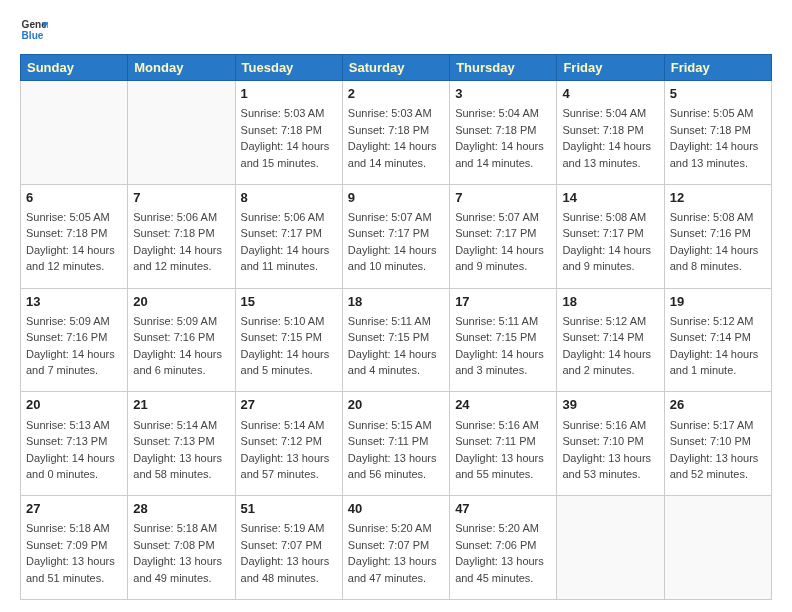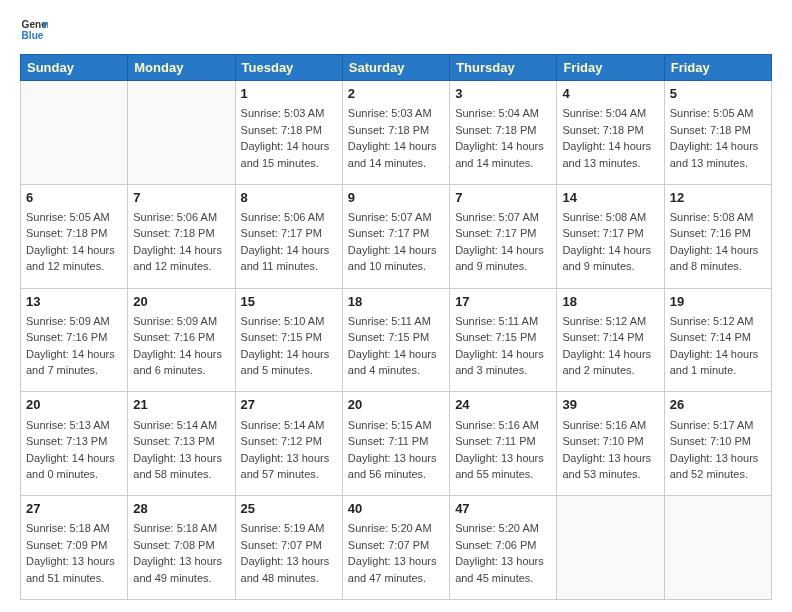--- a/index.html
+++ b/index.html
@@ -236,21 +236,21 @@
         <tr class="last-row">
           <td>
             <div class="day-number">27</div>
             <div class="day-info">Sunrise: 5:18 AM<br>Sunset: 7:09 PM<br>Daylight: 13 hours and 51 minutes.</div>
           </td>
           <td>
             <div class="day-number">28</div>
             <div class="day-info">Sunrise: 5:18 AM<br>Sunset: 7:08 PM<br>Daylight: 13 hours and 49 minutes.</div>
           </td>
           <td>
-            <div class="day-number">25</div>
+            <div class="day-number">51</div>
             <div class="day-info">Sunrise: 5:19 AM<br>Sunset: 7:07 PM<br>Daylight: 13 hours and 48 minutes.</div>
           </td>
           <td>
             <div class="day-number">40</div>
             <div class="day-info">Sunrise: 5:20 AM<br>Sunset: 7:07 PM<br>Daylight: 13 hours and 47 minutes.</div>
           </td>
           <td>
             <div class="day-number">47</div>
             <div class="day-info">Sunrise: 5:20 AM<br>Sunset: 7:06 PM<br>Daylight: 13 hours and 45 minutes.</div>
           </td>

